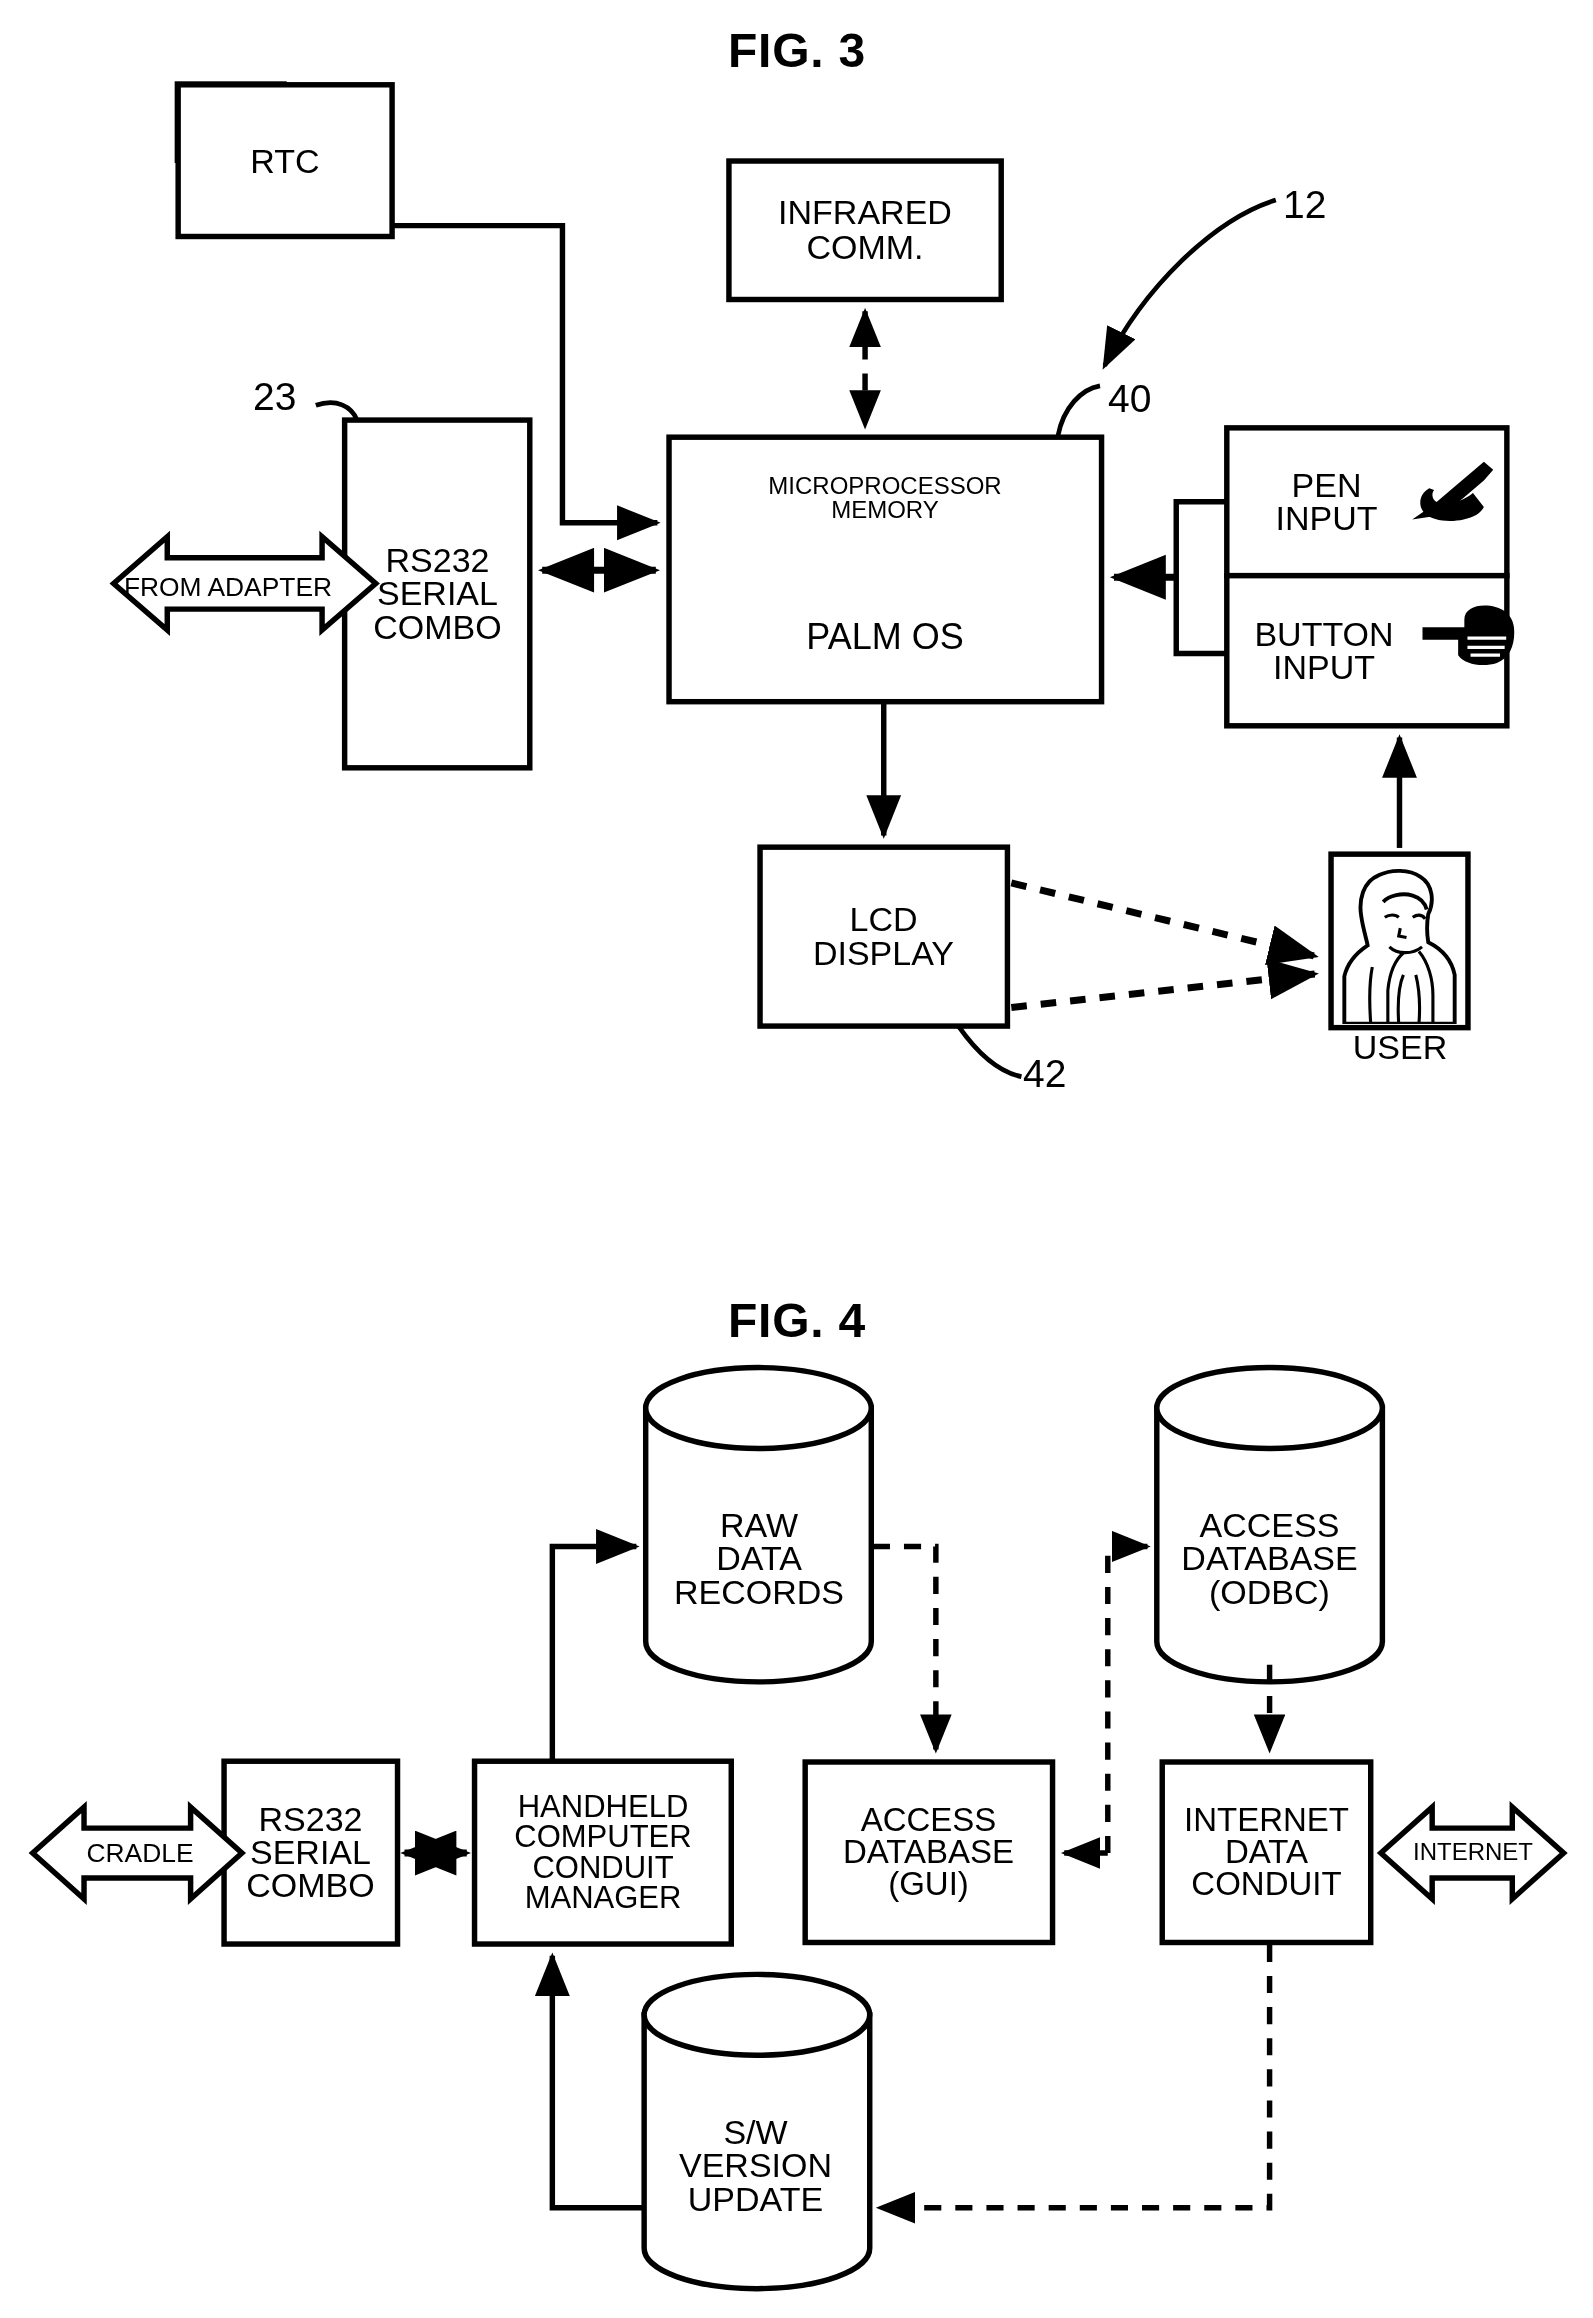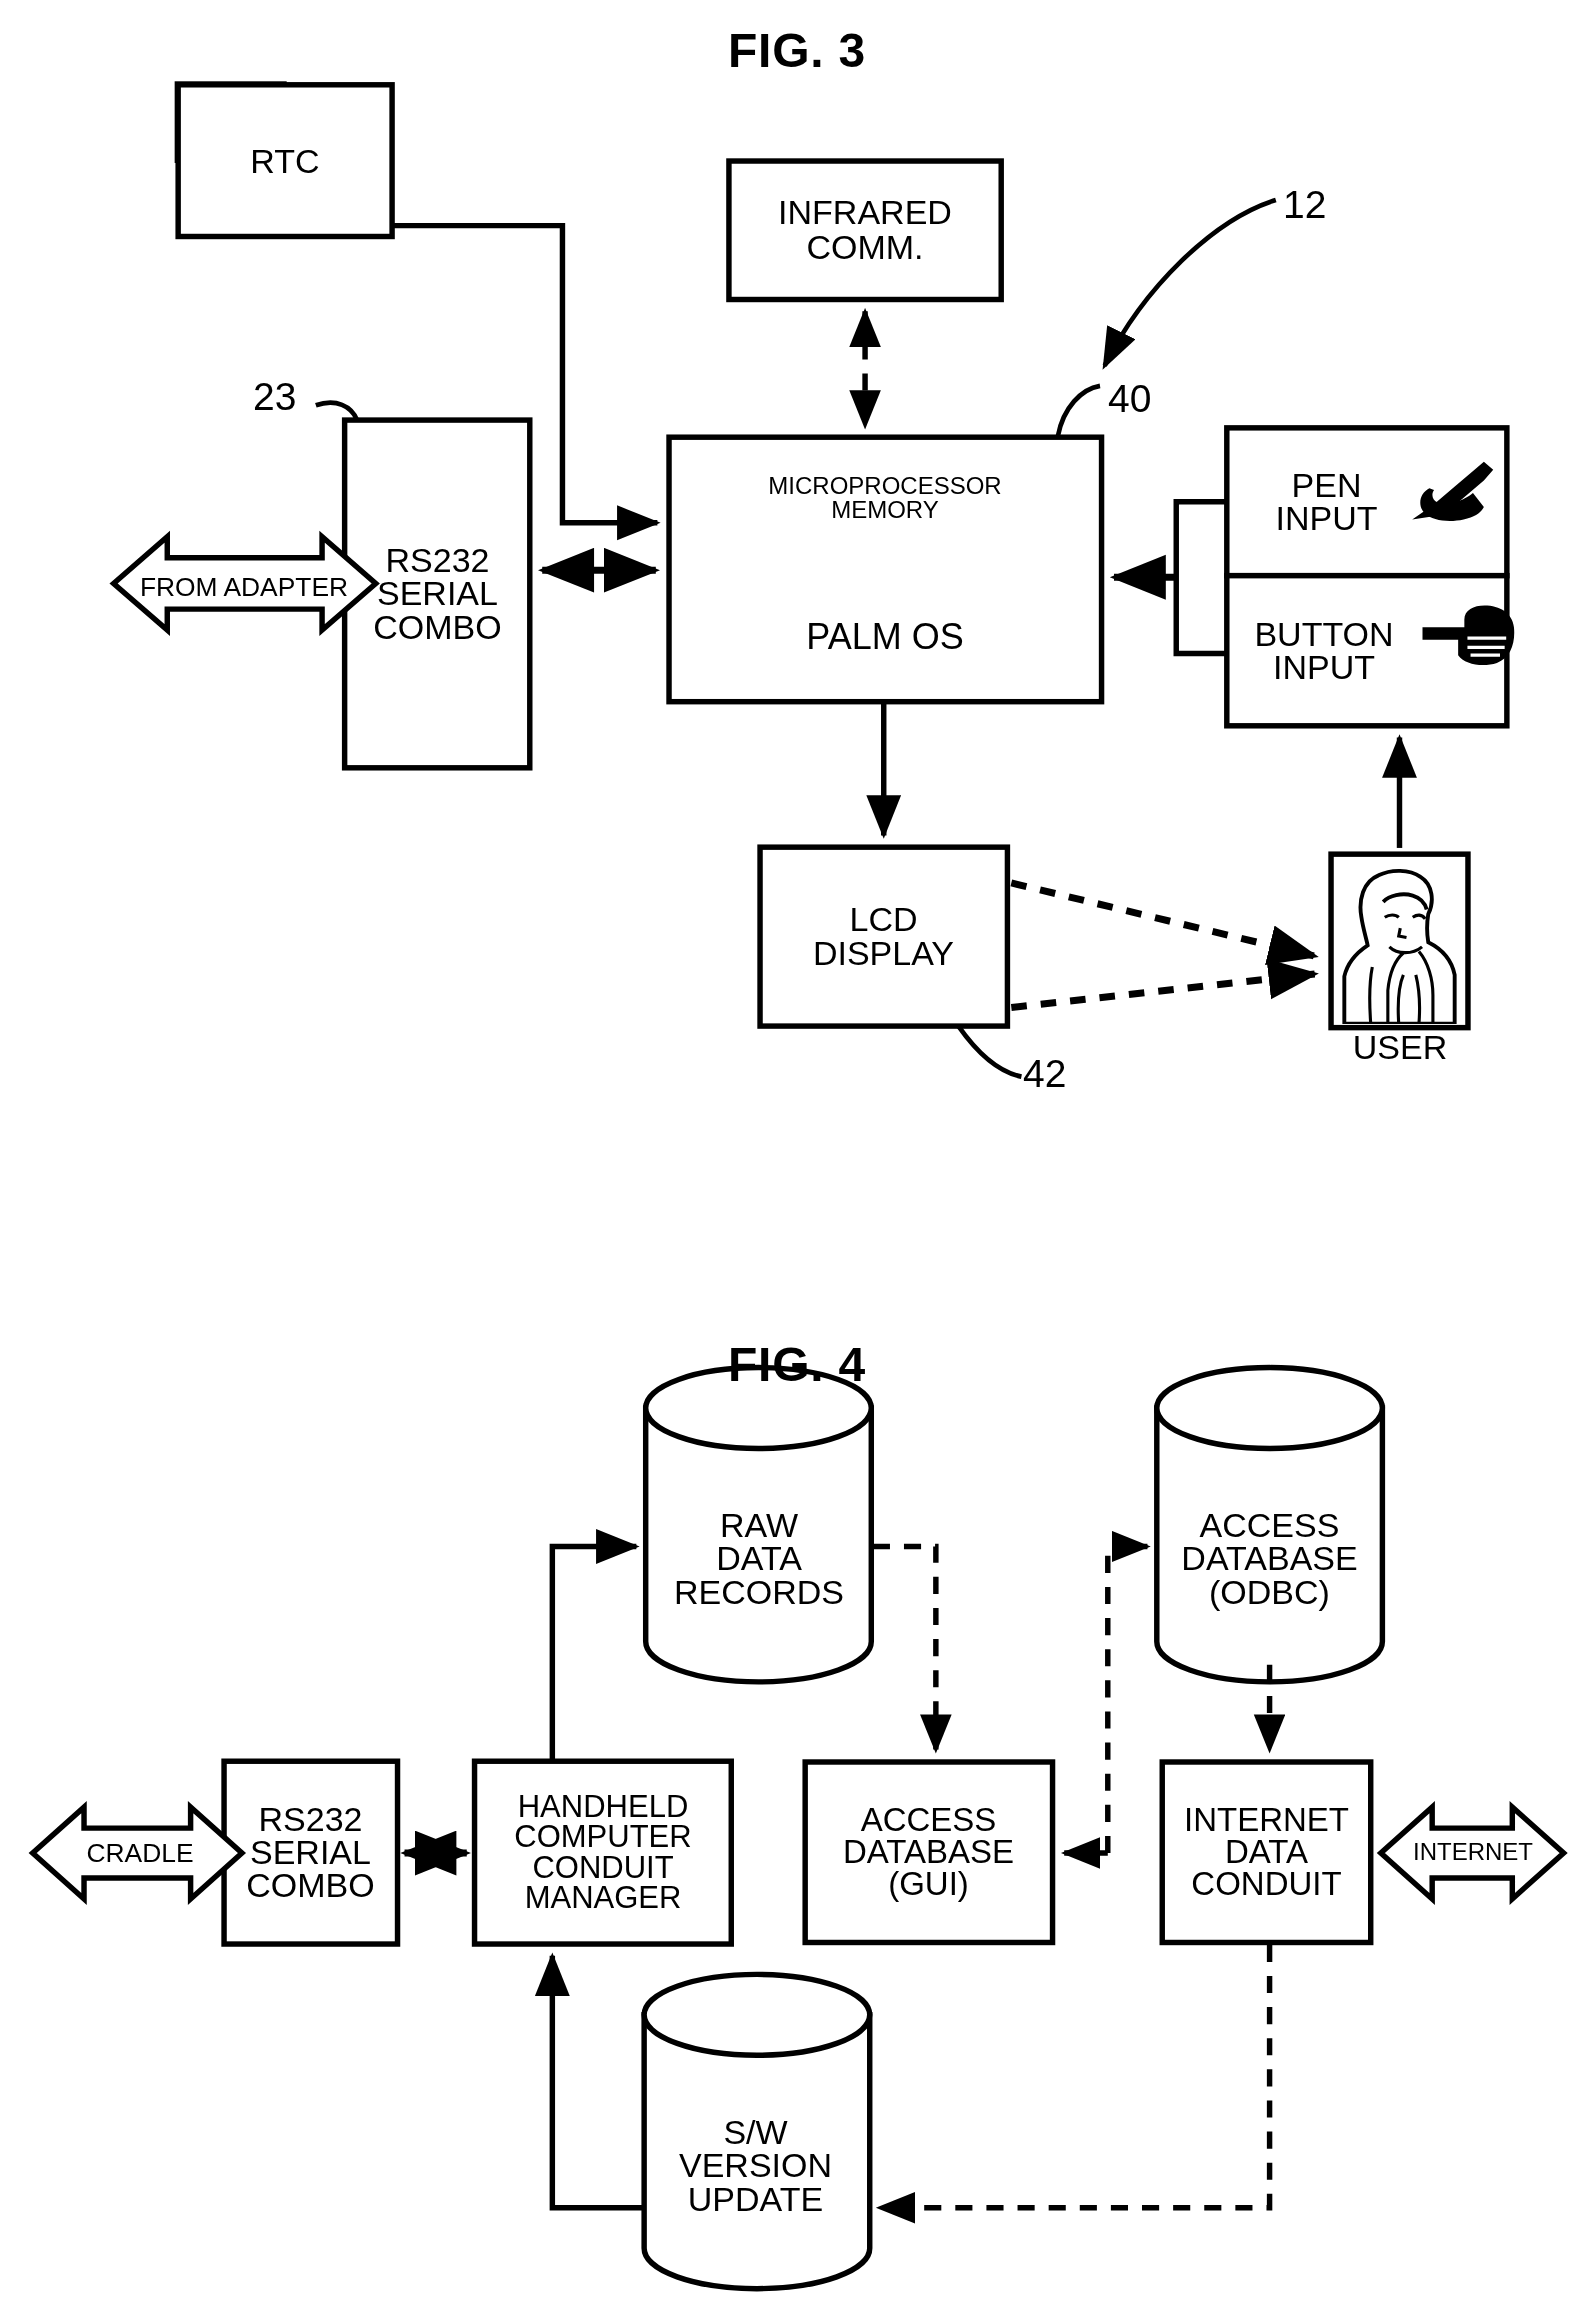--- a/index.html
+++ b/index.html
@@ -240,28 +240,28 @@
     <path d="M70,114 C80,124 100,124 112,114" fill="none" stroke="#000" stroke-width="4"></path>
     <path d="M88,122 C76,132 70,150 68,170 L68,213" fill="none" stroke="#000" stroke-width="4"></path>
     <path d="M108,120 C120,134 126,156 126,176 L126,213" fill="none" stroke="#000" stroke-width="4"></path>
     <path d="M48,140 C44,160 44,186 46,213" fill="none" stroke="#000" stroke-width="4"></path>
     <path d="M88,150 C82,164 80,182 82,213" fill="none" stroke="#000" stroke-width="4"></path>
     <path d="M104,150 C108,166 110,188 108,213" fill="none" stroke="#000" stroke-width="4"></path>
   </svg>
 
   <div class="user-caption" style="left:1322px; top:1028px; width:156px;">USER</div>
 
-  <div class="band-label" style="left:131px; top:572px; width:226px;">FROM ADAPTER</div>
+  <div class="band-label" style="left:115px; top:572px; width:226px;">FROM ADAPTER</div>
 
   <div class="ref-num" style="left:1283px; top:167px;margin-top:16px;">12</div>
   <div class="ref-num" style="left:253px; top:375px;">23</div>
   <div class="ref-num" style="left:1108px; top:377px;">40</div>
   <div class="ref-num" style="left:1023px; top:1052px;">42</div>
 
-  <div class="fig-title" style="left:0; top:1293px; width:1594px;margin-top:44px;">FIG. 4</div>
+  <div class="fig-title" style="left:0; top:1293px; width:1594px;">FIG. 4</div>
 
   <div class="node-label tight" style="left:646px; top:1493px; width:226px; height:132px;">
     <div>RAW</div>
     <div>DATA</div>
     <div>RECORDS</div>
   </div>
 
   <div class="node-label tight" style="left:1145px; top:1493px; width:249px; height:132px;">
     <div>ACCESS</div>
     <div>DATABASE</div>

